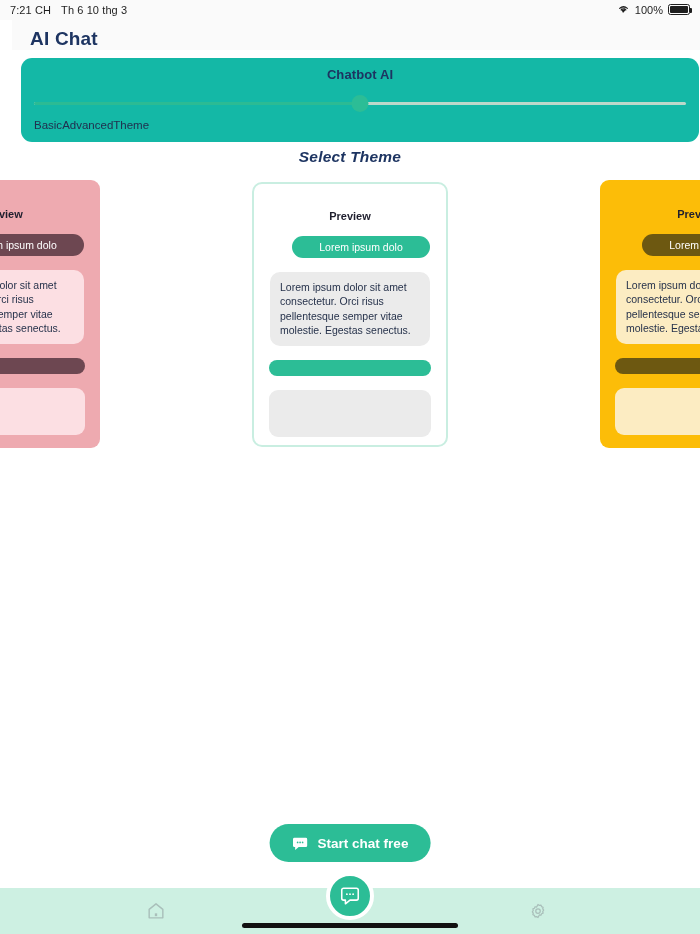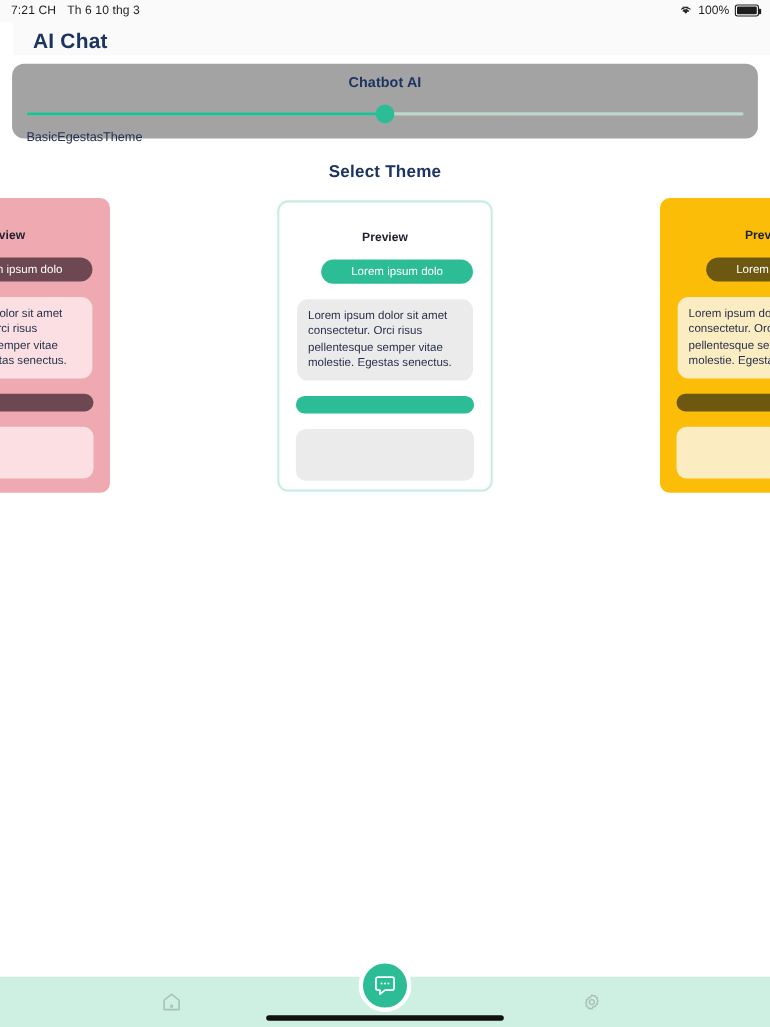--- a/index.html
+++ b/index.html
@@ -48,22 +48,22 @@
     display: flex; align-items: flex-end;
     padding: 0 18px;
     margin-left: 12px;
   }
   .app-title {
     font-size: 19px; font-weight: bold; color: #1d3461; letter-spacing: .2px;
   }
 
   
   .slider-card {
-    position: absolute; left: 11px; top: 58px; width: 678px; height: 68px;
-    background: #a3a3a3;
+    position: absolute; left: 21px; top: 58px; width: 678px; height: 84px;
+    background: #14b8a6;
     border-radius: 11px;
   }
   .slider-title {
     text-align: center; color: #1d3461; font-size: 13px; font-weight: bold;
     padding-top: 9px; letter-spacing: .1px;
   }
   .slider-wrap {
     position: relative; margin: 12px 13px 0 13px; height: 18px;
   }
   .slider-track {
@@ -84,20 +84,21 @@
     margin: 7px 13px 0 13px;
     font-size: 11.5px; color: #20304f;
   }
 
   
   .section-title {
     position: absolute; top: 148px; left: 0; right: 0;
     text-align: center;
     font-size: 15.5px; font-weight: bold; color: #1d3461;
     letter-spacing: .2px;
+    font-style: italic;
   }
 
   .carousel {
     position: absolute; top: 180px; left: 0; width: 700px; height: 272px;
   }
 
   .theme-card {
     position: absolute; top: 0;
     width: 196px; height: 268px;
     border-radius: 9px;
@@ -219,21 +220,21 @@
 
   <div class="slider-card">
     <div class="slider-title">Chatbot AI</div>
     <div class="slider-wrap">
       <div class="slider-track"></div>
       <div class="slider-fill"></div>
       <div class="slider-thumb"></div>
     </div>
     <div class="slider-labels">
       <span>Basic</span>
-      <span>Egestas</span>
+      <span>Advanced</span>
       <span>Theme</span>
     </div>
   </div>
 
   <div class="section-title">Select Theme</div>
 
   <div class="carousel">
 
     <div class="theme-card left">
       <div class="preview-label">Preview</div>
@@ -278,20 +279,29 @@
       <div class="inner-pad">
         <div class="bar-out"></div>
       </div>
       <div class="inner-pad">
         <div class="block-in"></div>
       </div>
     </div>
 
   </div>
 
+  <button class="cta">
+    <svg width="17" height="17" viewBox="0 0 24 24">
+      <path d="M4 4h16a2 2 0 0 1 2 2v9a2 2 0 0 1-2 2H10l-5 4v-4H4a2 2 0 0 1-2-2V6a2 2 0 0 1 2-2z" fill="#ffffff"></path>
+      <circle cx="8.5" cy="10.5" r="1.2" fill="#2cbd96"></circle>
+      <circle cx="12" cy="10.5" r="1.2" fill="#2cbd96"></circle>
+      <circle cx="15.5" cy="10.5" r="1.2" fill="#2cbd96"></circle>
+    </svg>
+    <span>Start chat free</span>
+  </button>
 
   <div class="bottomnav">
     <div class="nav-item nav-home">
       <svg width="20" height="20" viewBox="0 0 24 24">
         <path d="M12 3.4 3.8 10v10.2h16.4V10L12 3.4z" fill="none" stroke="#a9bfba" stroke-width="1.7" stroke-linejoin="round"></path>
         <rect x="10.6" y="14.8" width="2.8" height="3.4" fill="#a9bfba"></rect>
       </svg>
     </div>
     <div class="nav-item nav-settings">
       <svg width="20" height="20" viewBox="0 0 24 24">

